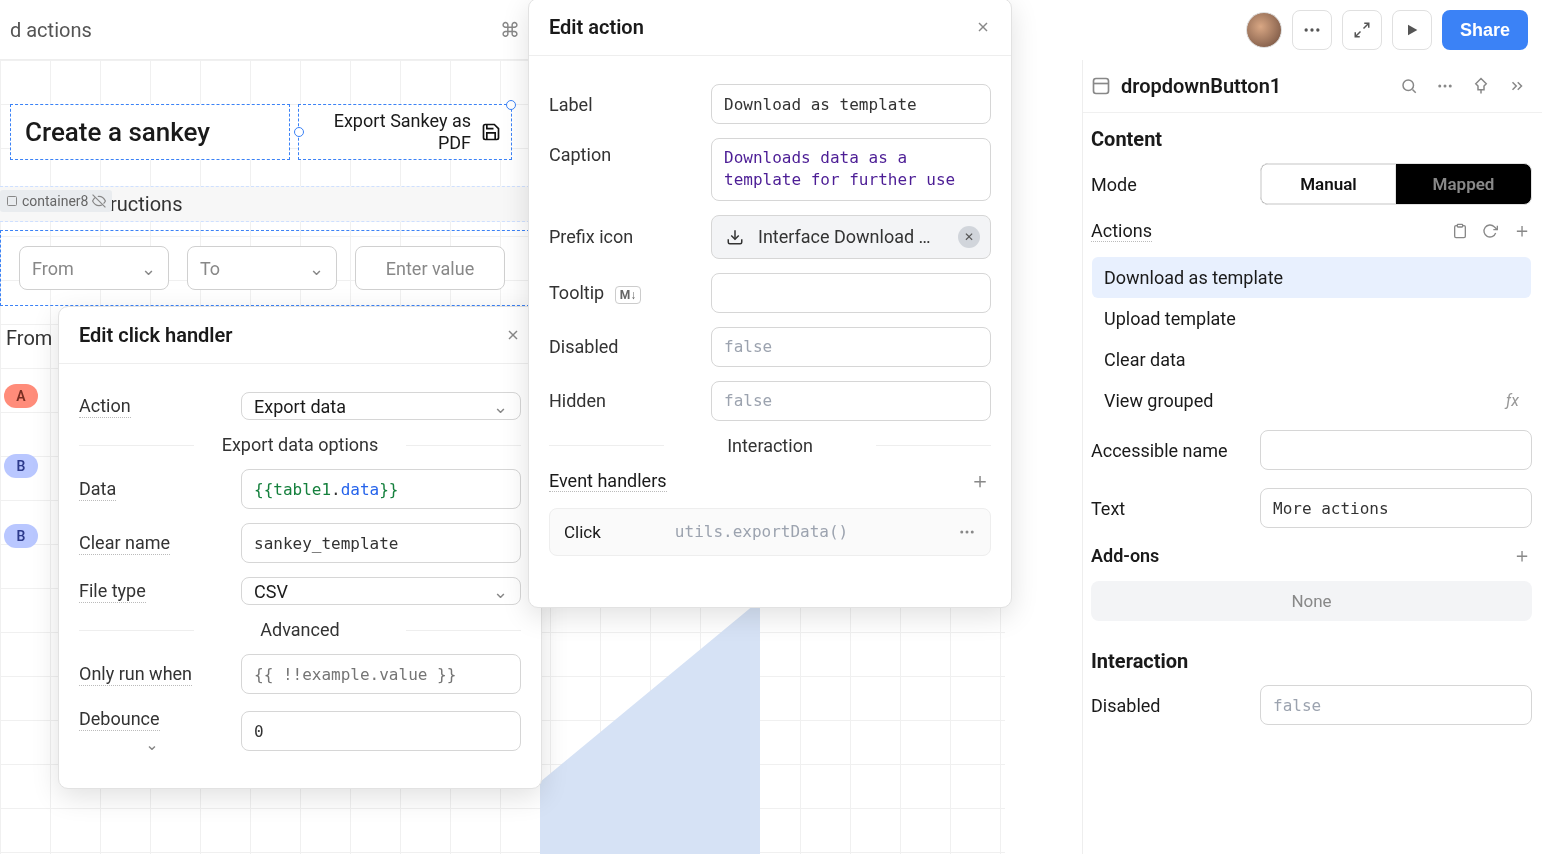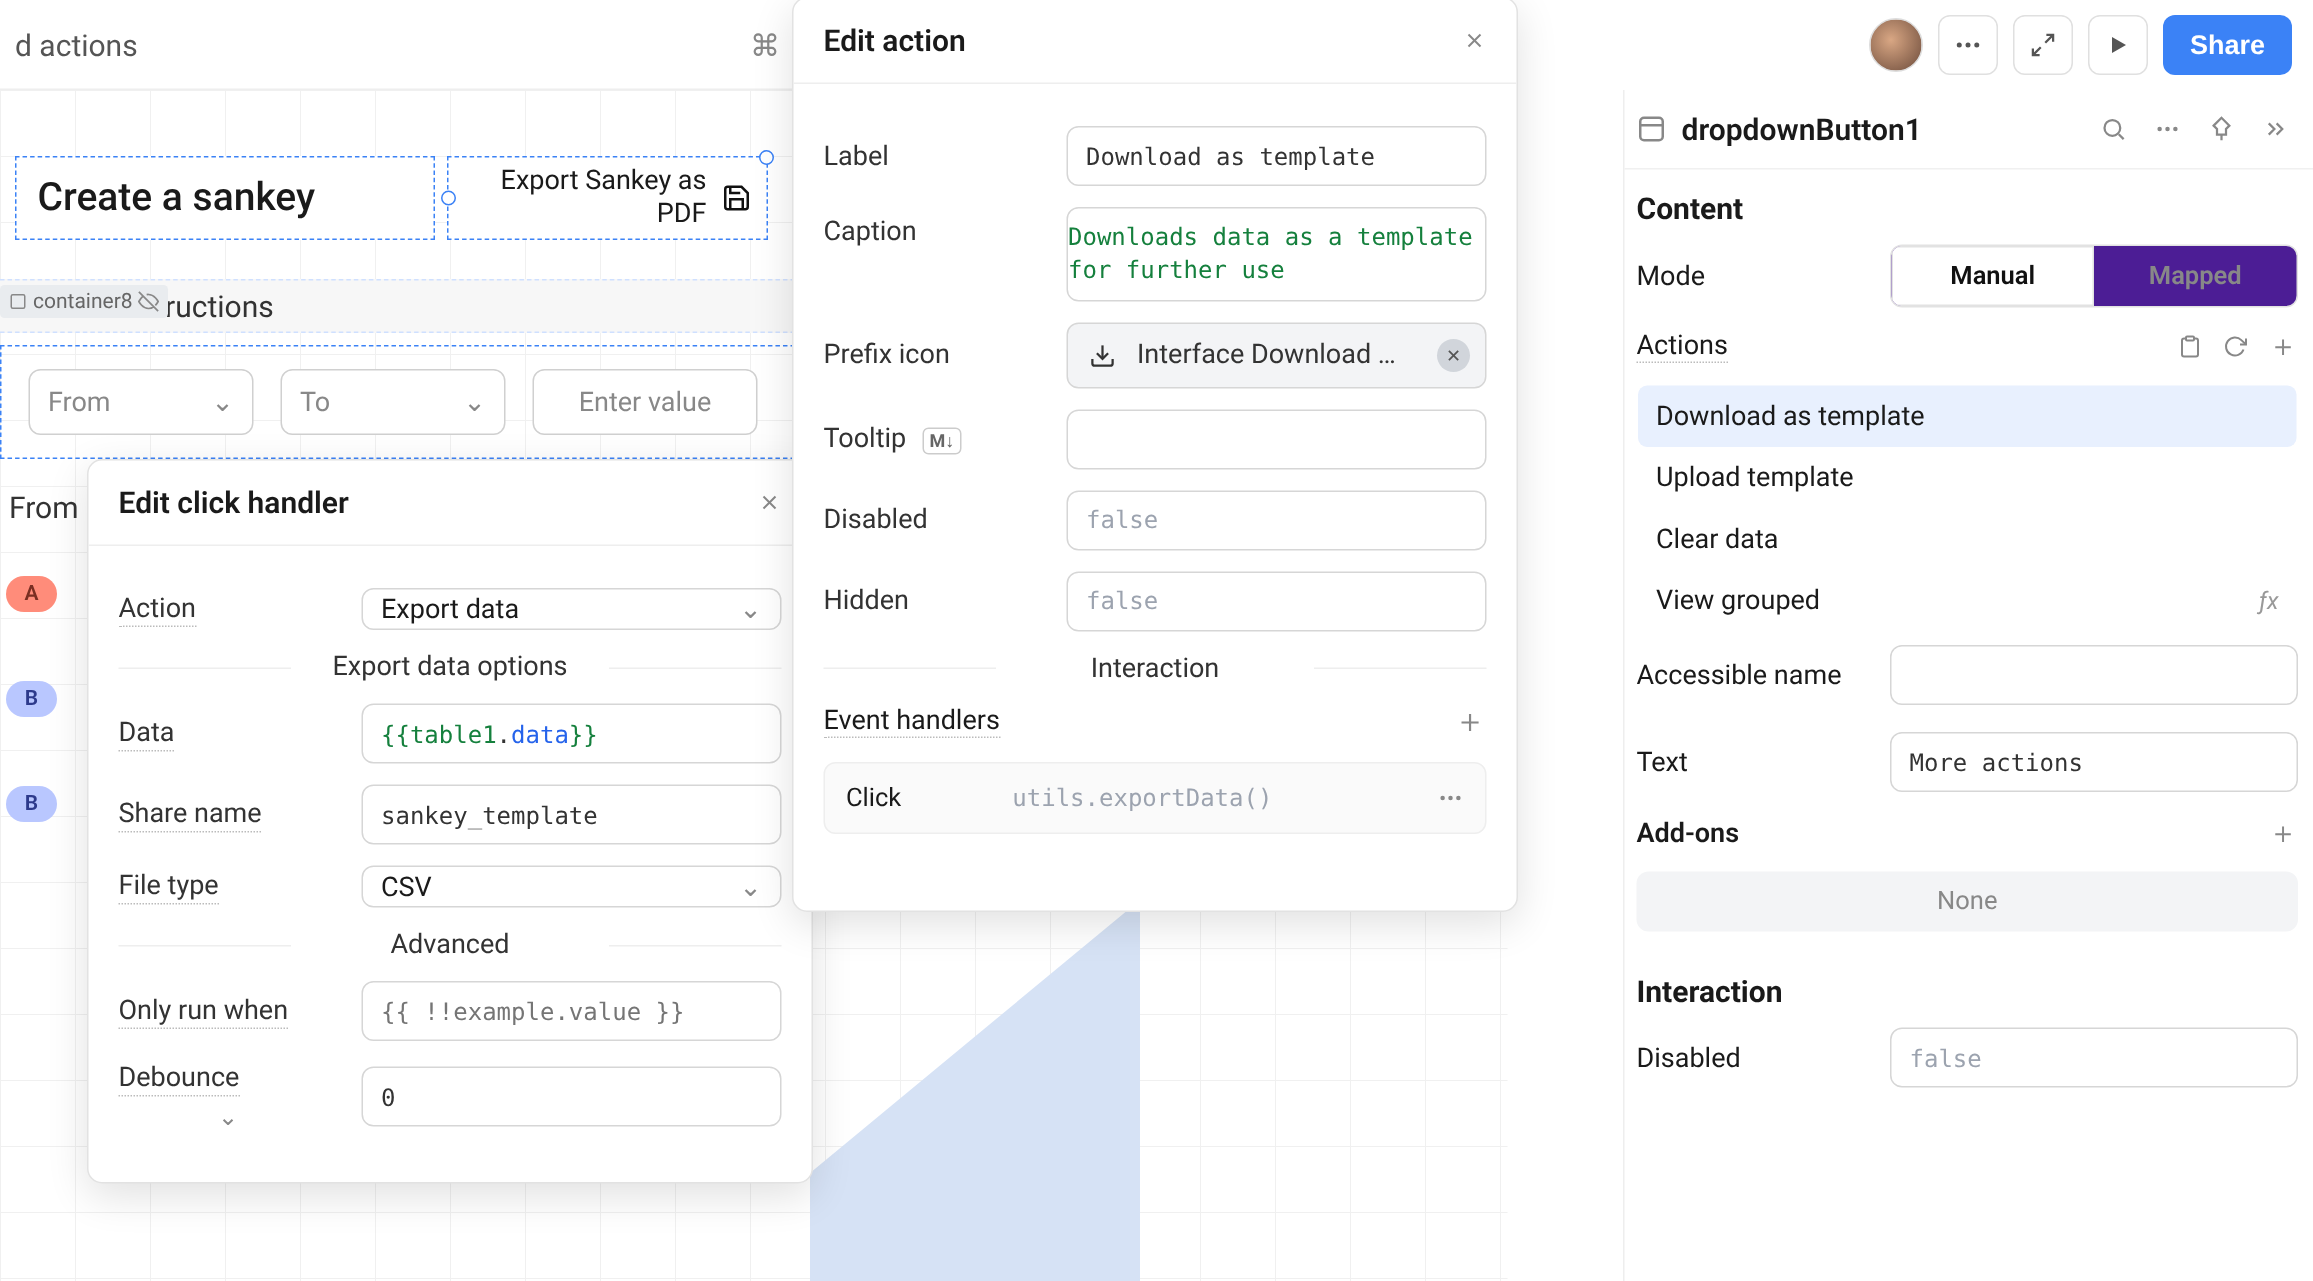--- a/index.html
+++ b/index.html
@@ -141,22 +141,22 @@
   .form-label { width: 150px; font-size: 18px; color: #333; flex-shrink:0; }
   .form-label.dotted { border-bottom: 1px dotted #bbb; padding-bottom:1px; display:inline-block; width:auto; margin-right:auto;}
   .label-wrap{ width:150px; flex-shrink:0; }
   .form-input {
     flex: 1; height: 40px; border: 1px solid #d6d6d6; border-radius: 8px;
     padding: 0 12px; font-size: 16px; font-family: ui-monospace, Menlo, Consolas, monospace;
     color: #333; background:#fff;
   }
   .form-textarea {
     flex:1; min-height: 56px; border:1px solid #d6d6d6; border-radius:8px;
-    padding: 8px 0; font-size:16px; font-family: ui-monospace, Menlo, Consolas, monospace;
-    color:#15803d; background:#fff; line-height:1.4;
+    padding: 8px 12px; font-size:16px; font-family: ui-monospace, Menlo, Consolas, monospace;
+    color:#4c1d95; background:#fff; line-height:1.4;
   }
   .form-select {
     flex:1; height:28px; border:1px solid #d6d6d6; border-radius:8px;
     padding: 0 12px; font-size:18px; display:flex; align-items:center;
     justify-content: space-between; background:#fff;
   }
   .section-title-sm {
     text-align:center; font-size:18px; color:#333; margin: 10px 0 4px;
     position:relative;
   }
@@ -201,21 +201,21 @@
   .insp-head {
     display:flex; align-items:center; gap:10px; padding: 14px 16px 14px 8px;
     border-bottom:1px solid #f0f0f0;
   }
   .insp-head .name { font-size:20px; font-weight:600; flex:1; }
   .insp-icons { display:flex; gap:18px; color:#888; }
   .insp-section { padding: 14px 10px 6px 8px; }
   .insp-title { font-size:20px; font-weight:700; margin-bottom:12px; }
   .segmented {
     display:flex; border:1px solid #e2e2e2; border-radius:8px; overflow:hidden;
-    width: 272px; height:42px; background:#4c1d95;
+    width: 272px; height:42px; background:#000000;
   }
   .segmented > div {
     flex:1; display:flex;align-items:center;justify-content:center;
     font-size:17px; font-weight:600; color:#888; cursor:pointer;
   }
   .segmented > div.active { background:#fff; color:#111; box-shadow: inset 0 0 0 1px #e2e2e2;}
   .row-between { display:flex; align-items:center; justify-content:space-between; margin: 8px 0 12px;}
   .actions-list { border:1px solid transparent; }
   .actions-list .item {
     padding: 10px 12px; font-size:18px; border-radius:6px; cursor:pointer;
@@ -342,21 +342,21 @@
       <div class="label-wrap"><span class="form-label dotted">Data</span></div>
       <div class="form-input" style="display:flex;align-items:center;">
         <span class="code-token-green">{{</span>
           <span class="code-token-green">table1</span>
           <span>.</span>
           <span class="code-token-blue">data</span>
           <span class="code-token-green">}}</span>
       </div>
     </div>
     <div class="form-row">
-      <div class="label-wrap"><span class="form-label dotted">Share name</span></div>
+      <div class="label-wrap"><span class="form-label dotted">Clear name</span></div>
       <input class="form-input" value="sankey_template" style="">
     </div>
     <div class="form-row">
       <div class="label-wrap"><span class="form-label dotted">File type</span></div>
       <div class="form-select">
         <span>CSV</span>
         <span style="color:#888;">⌄</span>
       </div>
     </div>
     <div class="section-title-sm">Advanced</div>

